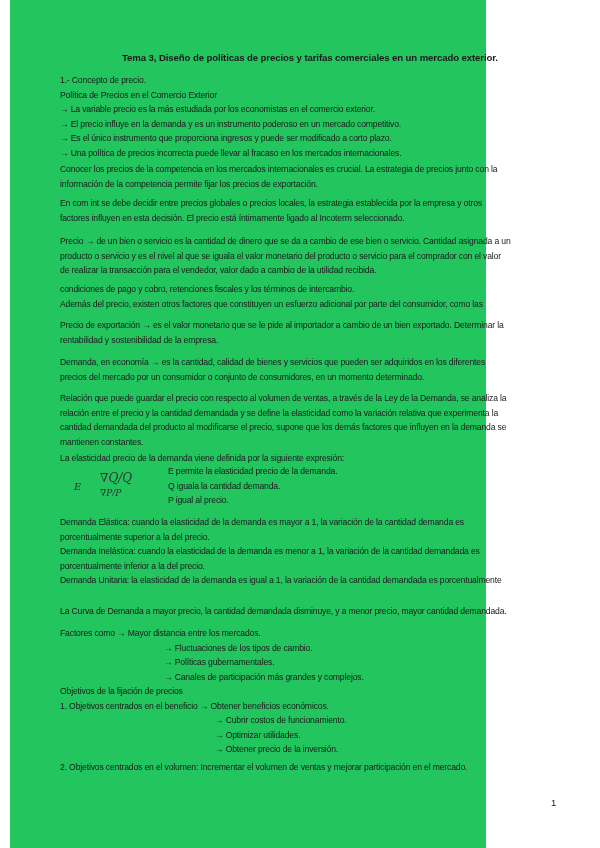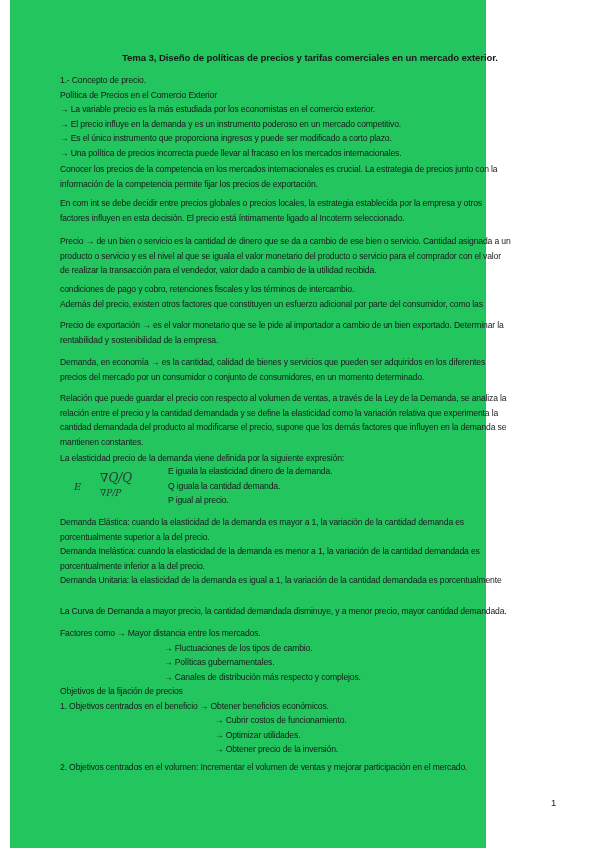--- a/index.html
+++ b/index.html
@@ -78,42 +78,42 @@
     <span class="line">La elasticidad precio de la demanda viene definida por la siguiente expresión:</span>
   </div>
 
   <div class="formula">
     <span class="e">E</span>
     <span class="num">∇Q/Q</span>
     <span class="den">∇P/P</span>
   </div>
 
   <div class="formula-defs">
-    <span class="line">E iguala la elasticidad dinero de la demanda.</span>
+    <span class="line">E permite la elasticidad precio de la demanda.</span>
     <span class="line">Q iguala la cantidad demanda.</span>
     <span class="line">P igual al precio.</span>
   </div>
 
   <div class="para" style="top:515px">
     <span class="line">Demanda Elástica: cuando la elasticidad de la demanda es mayor a 1, la variación de la cantidad demanda es</span>
     <span class="line">porcentualmente superior a la del precio.</span>
     <span class="line">Demanda Inelástica: cuando la elasticidad de la demanda es menor a 1, la variación de la cantidad demandada es</span>
     <span class="line">porcentualmente inferior a la del precio.</span>
     <span class="line">Demanda Unitaria: la elasticidad de la demanda es igual a 1, la variación de la cantidad demandada es porcentualmente</span>
   </div>
 
   <div class="para" style="top:604px">
     <span class="line">La Curva de Demanda a mayor precio, la cantidad demandada disminuye, y a menor precio, mayor cantidad demandada.</span>
   </div>
 
   <div class="para" style="top:626px">
     <span class="line">Factores como → Mayor distancia entre los mercados.</span>
     <span class="line indent1">→ Fluctuaciones de los tipos de cambio.</span>
     <span class="line indent1">→ Políticas gubernamentales.</span>
-    <span class="line indent1">→ Canales de distribución más respecto y complejos.</span>
+    <span class="line indent1">→ Canales de participación más grandes y complejos.</span>
   </div>
 
   <div class="para" style="top:684px">
     <span class="line">Objetivos de la fijación de precios</span>
     <span class="line">1. Objetivos centrados en el beneficio → Obtener beneficios económicos.</span>
     <span class="line indent2">→ Cubrir costos de funcionamiento.</span>
     <span class="line indent2">→ Optimizar utilidades.</span>
     <span class="line indent2">→ Obtener precio de la inversión.</span>
   </div>
 

